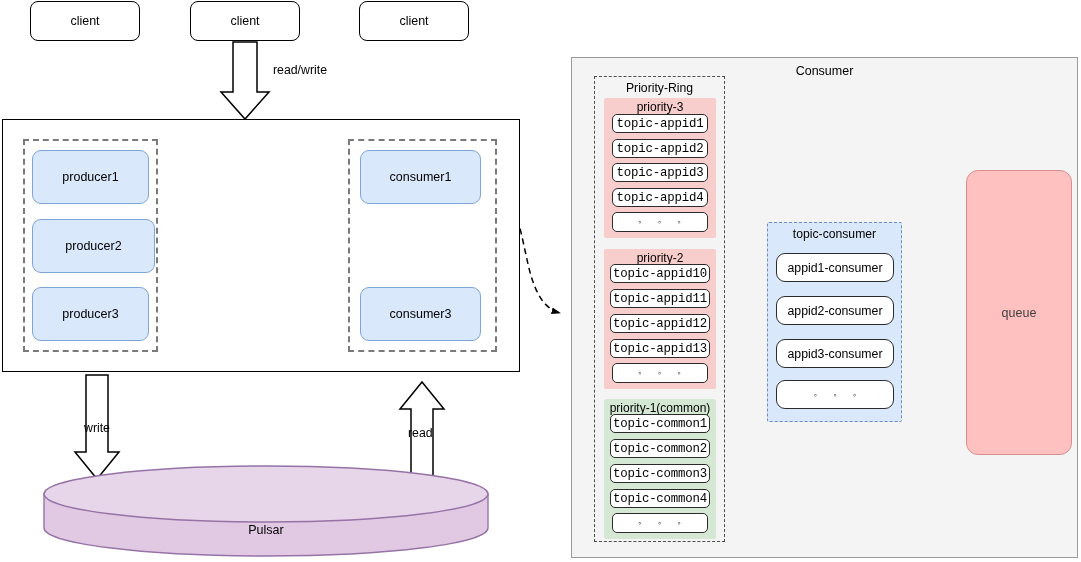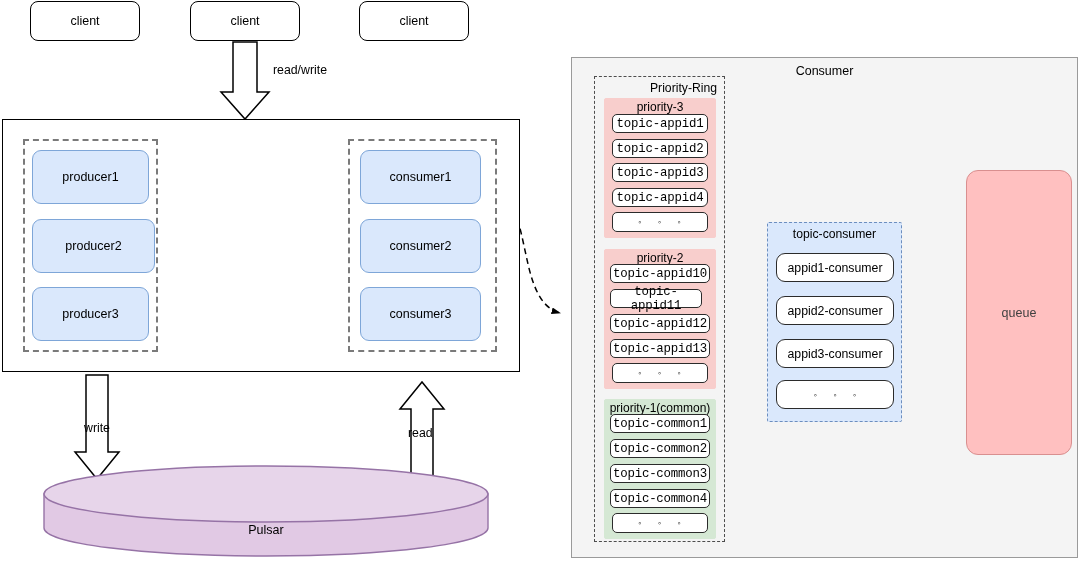--- a/index.html
+++ b/index.html
@@ -209,50 +209,47 @@
     <span>producer2</span>
   </div>
   <div class="abs pc-box node-center" style="left:32px; top:287px; width:117px; height:54px;">
     <span>producer3</span>
   </div>
 
   <div class="abs dashed-group" style="left:348px; top:139px; width:149px; height:213px;"></div>
   <div class="abs pc-box node-center" style="left:360px; top:150px; width:121px; height:54px;">
     <span>consumer1</span>
   </div>
-  <div class="abs pc-box node-center" style="left:360px; top:219px; width:121px; height:54px;">
-    <span>consumer2</span>
-  </div>
   <div class="abs pc-box node-center" style="left:360px; top:287px; width:121px; height:54px;">
     <span>consumer3</span>
   </div>
 
   <div class="abs edge-label" style="left:84px; top:421px;">write</div>
   <div class="abs edge-label" style="left:408px; top:426px;">read</div>
 
   <div class="abs pulsar-label node-center" style="left:216px; top:521px; width:100px; height:18px;">Pulsar</div>
 
   <div class="abs consumer-panel" style="left:571px; top:57px; width:507px; height:501px;"></div>
   <div class="abs consumer-title" style="left:571px; top:64px; width:507px;">Consumer</div>
 
   <div class="abs priority-ring" style="left:594px; top:76px; width:131px; height:466px;"></div>
-  <div class="abs pr-title" style="left:618px; top:81px; width:131px;">Priority-Ring</div>
+  <div class="abs pr-title" style="left:594px; top:81px; width:131px;">Priority-Ring</div>
 
   <div class="abs prio-group prio-pink" style="left:604px; top:98px; width:112px; height:140px;"></div>
   <div class="abs prio-label" style="left:604px; top:100px; width:112px;">priority-3</div>
   <div class="abs topic-chip node-center" style="left:612px; top:114px; width:96px; height:19px;">topic-appid1</div>
   <div class="abs topic-chip node-center" style="left:612px; top:139px; width:96px; height:19px;">topic-appid2</div>
   <div class="abs topic-chip node-center" style="left:612px; top:163px; width:96px; height:19px;">topic-appid3</div>
   <div class="abs topic-chip node-center" style="left:612px; top:188px; width:96px; height:19px;border-radius:6px;">topic-appid4</div>
   <div class="abs dots-chip node-center" style="left:612px; top:212px; width:96px; height:20px;">◦ ◦ ◦</div>
 
   <div class="abs prio-group prio-pink" style="left:604px; top:249px; width:112px; height:140px;"></div>
   <div class="abs prio-label" style="left:604px; top:251px; width:112px;">priority-2</div>
   <div class="abs topic-chip node-center" style="left:610px; top:264px; width:100px; height:19px;">topic-appid10</div>
-  <div class="abs topic-chip node-center" style="left:610px; top:289px; width:92px; height:19px;">topic-appid11</div>
+  <div class="abs topic-chip node-center" style="left:610px; top:289px; width:100px; height:19px;">topic-appid11</div>
   <div class="abs topic-chip node-center" style="left:610px; top:314px; width:100px; height:19px;">topic-appid12</div>
   <div class="abs topic-chip node-center" style="left:610px; top:339px; width:100px; height:19px;">topic-appid13</div>
   <div class="abs dots-chip node-center" style="left:612px; top:363px; width:96px; height:20px;">◦ ◦ ◦</div>
 
   <div class="abs prio-group prio-green" style="left:604px; top:399px; width:112px; height:140px;"></div>
   <div class="abs prio-label" style="left:604px; top:401px; width:112px;">priority-1(common)</div>
   <div class="abs topic-chip node-center" style="left:610px; top:414px; width:100px; height:19px;">topic-common1</div>
   <div class="abs topic-chip node-center" style="left:610px; top:439px; width:100px; height:19px;">topic-common2</div>
   <div class="abs topic-chip node-center" style="left:610px; top:464px; width:100px; height:19px;">topic-common3</div>
   <div class="abs topic-chip node-center" style="left:610px; top:489px; width:100px; height:19px;">topic-common4</div>

